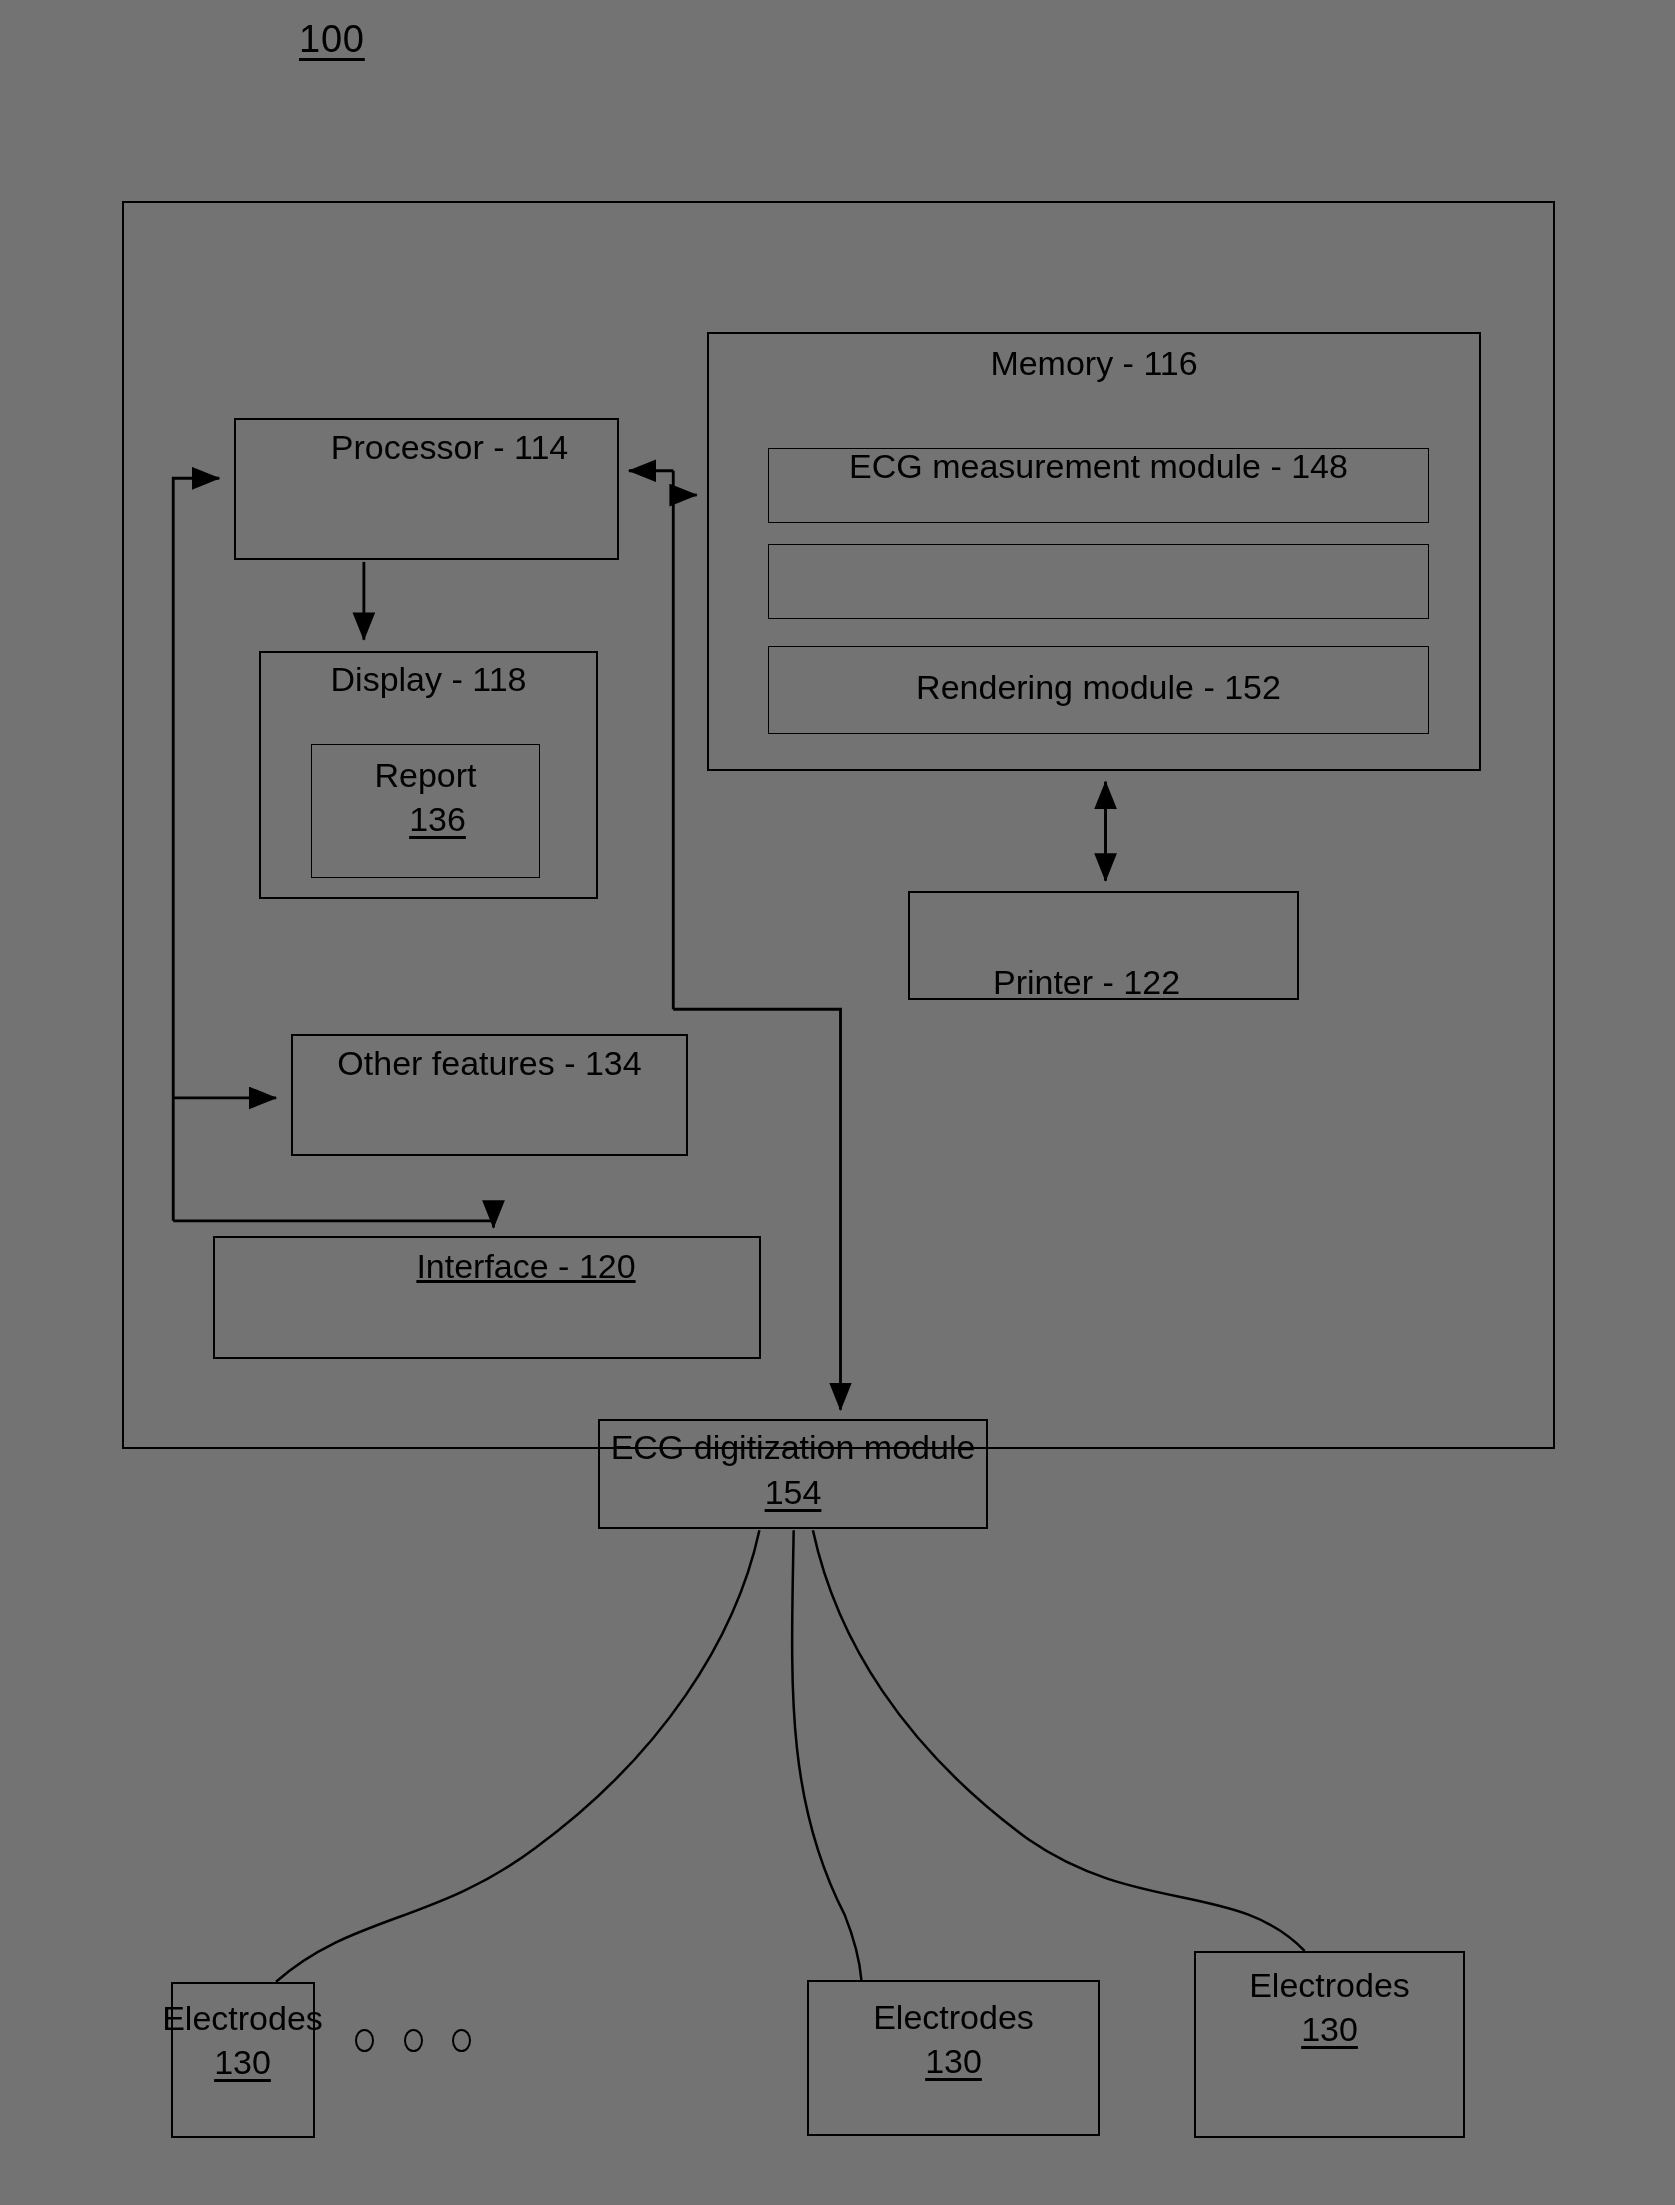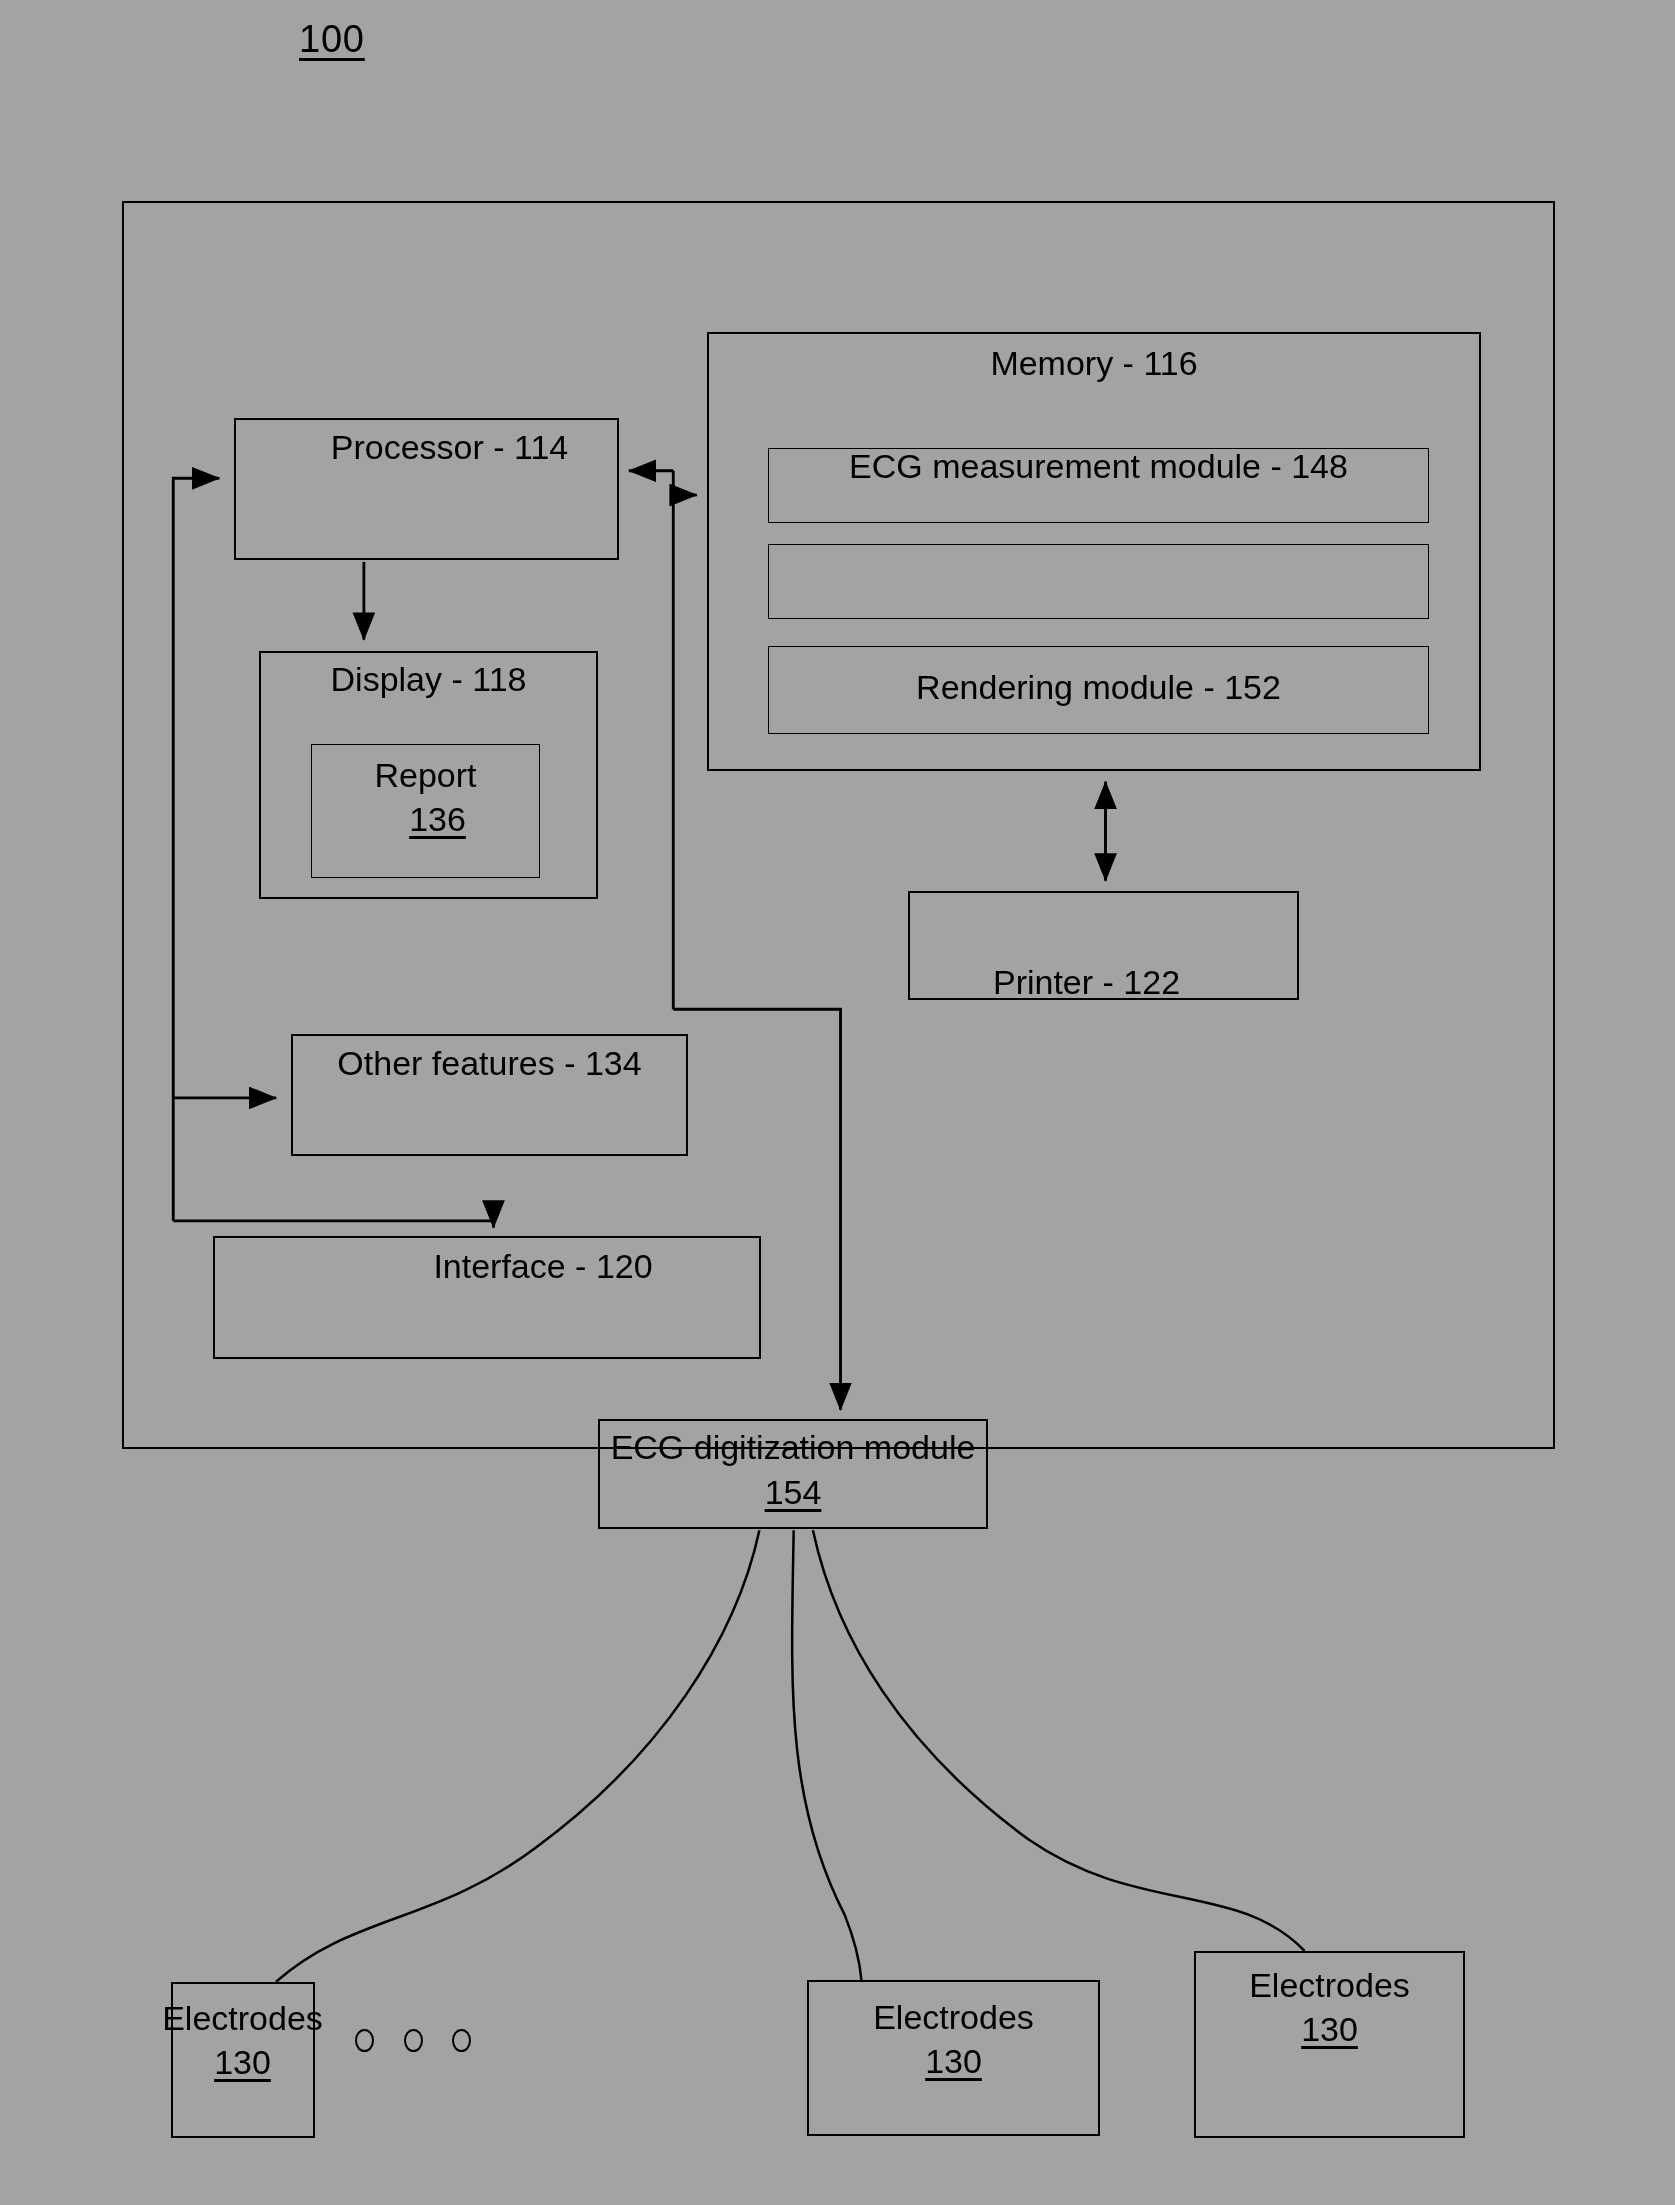--- a/index.html
+++ b/index.html
@@ -4,21 +4,21 @@
 <style>
   html, body {
     margin: 0;
     padding: 0;
     background: #ffffff;
   }
   #page {
     position: relative;
     width: 1676px;
     height: 2205px;
-    background: #a3a3a3;
+    background: #737373;
     font-family: "Liberation Sans", sans-serif;
     color: #000000;
     overflow: hidden;
   }
   
   #wires {
     position: absolute;
     left: 0; top: 0;
     width: 1676px;
     height: 2205px;
@@ -86,21 +86,21 @@
   <div class="boxlabel" style="left:311px; top:757px; width:229px;">Report</div>
   <div class="boxlabel u" style="left:311px; top:801px; width:253px;">136</div>
 
   <div class="box" style="left:908px; top:891px; width:391px; height:109px;"></div>
   <div class="boxlabel" style="left:908px; top:964px; width:357px;">Printer - 122</div>
 
   <div class="box" style="left:291px; top:1034px; width:397px; height:122px;"></div>
   <div class="boxlabel" style="left:291px; top:1045px; width:397px;">Other features - 134</div>
 
   <div class="box" style="left:213px; top:1236px; width:548px; height:123px;"></div>
-  <div class="boxlabel" style="left:213px; top:1248px; width:660px;">Interface - 120</div>
+  <div class="boxlabel" style="left:196px; top:1248px; width:660px;text-decoration:underline;">Interface - 120</div>
 
   <div class="box" style="left:598px; top:1419px; width:390px; height:110px;"></div>
   <div class="boxlabel" style="left:598px; top:1429px; width:390px;">ECG digitization module</div>
   <div class="boxlabel u" style="left:598px; top:1474px; width:390px;">154</div>
 
   <div class="box" style="left:171px; top:1982px; width:144px; height:156px;"></div>
   <div class="boxlabel" style="left:149px; top:2000px; width:187px;">Electrodes</div>
   <div class="boxlabel u" style="left:149px; top:2044px; width:187px;">130</div>
 
   <div class="circle" style="left:355px; top:2029px; width:19px; height:23.4px;"></div>

